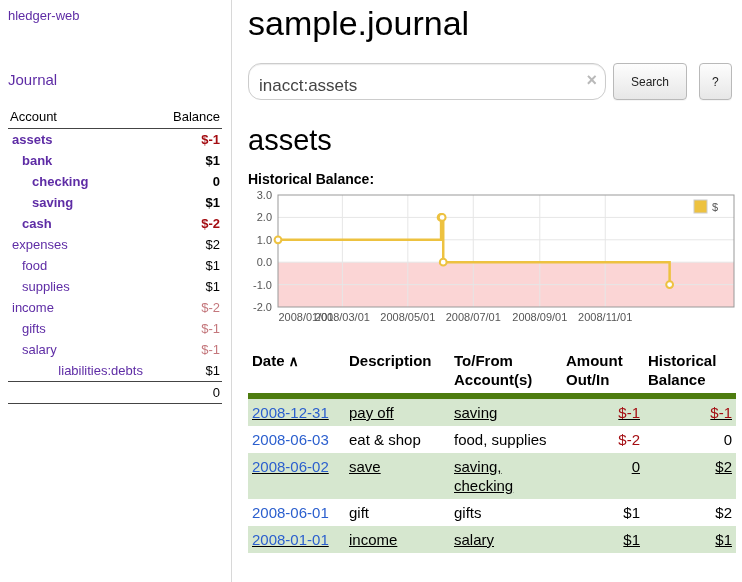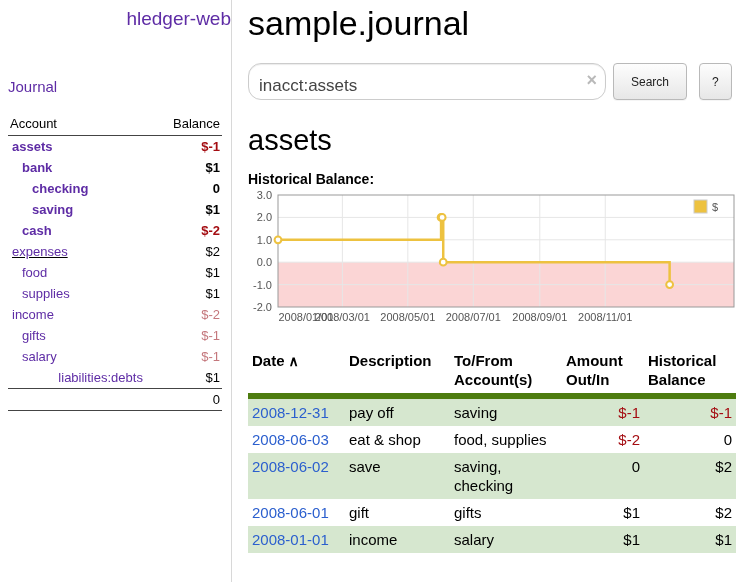--- a/index.html
+++ b/index.html
@@ -8,21 +8,21 @@
     font-family:"Liberation Sans", sans-serif;
   }
   .layout{display:flex;width:742px;height:582px;}
 
   
   .sidebar{
     width:232px;min-width:232px;height:582px;box-sizing:border-box;
     border-right:1px solid #d8d8d8;padding:8px 0 0 8px;
   }
   .plink{color:var(--purple);text-decoration:none;cursor:pointer;}
-  .app-title{display:block;font-size:19px;text-align:right;}
+  .app-title{display:block;font-size:13px;}
   .journal-link{display:block;font-size:15px;margin-top:48px;}
   table.accounts{border-collapse:collapse;width:214px;margin-top:18px;font-size:13px;}
   table.accounts th{
     text-align:left;font-weight:400;padding:3px 2px 4px 2px;border-bottom:1px solid #444;
   }
   table.accounts th.bal{text-align:right;}
   table.accounts td{padding:3px 2px;}
   table.accounts td.bal{text-align:right;white-space:nowrap;}
   table.accounts tfoot td{border-top:1px solid #444;border-bottom:1px solid #444;}
   .b{font-weight:bold;}
@@ -56,21 +56,21 @@
   
   table.register{border-collapse:collapse;table-layout:fixed;width:488px;margin-top:14px;font-size:15px;}
   table.register th{
     text-align:left;vertical-align:top;font-weight:bold;line-height:19px;
     padding:2px 4px 4px 4px;border-bottom:6px solid #4d7c0f;
   }
   table.register th.r{text-align:left;}
   table.register td{vertical-align:top;line-height:19px;padding:4px 4px;}
   table.register td.r{text-align:right;white-space:nowrap;}
   table.register td.accts{white-space:pre-line;}
-  tr.shaded{background:var(--green);}
+  tr.shaded{background:var(--green);text-decoration:underline;}
   .dlink{color:var(--blue);text-decoration:none;cursor:pointer;}
   td.neg{color:var(--neg);}
   .sort{font-weight:900;font-size:14px;}
 </style>
 </head>
 <body>
 
 <div class="layout">
 
   <div class="sidebar">
@@ -99,21 +99,21 @@
           </tr>
           <tr>
             <td style="padding-left: 24px;"><a class="plink b">saving</a></td>
             <td class="bal b">$1</td>
           </tr>
           <tr>
             <td style="padding-left: 14px;"><a class="plink b">cash</a></td>
             <td class="bal b" style="color: rgb(164, 13, 18);">$-2</td>
           </tr>
           <tr>
-            <td style="padding-left: 4px; text-decoration: underline;"><a class="plink">expenses</a></td>
+            <td style="padding-left: 4px;"><a class="plink">expenses</a></td>
             <td class="bal">$2</td>
           </tr>
           <tr>
             <td style="padding-left: 14px;"><a class="plink">food</a></td>
             <td class="bal">$1</td>
           </tr>
           <tr>
             <td style="padding-left: 14px;"><a class="plink">supplies</a></td>
             <td class="bal">$1</td>
           </tr>

